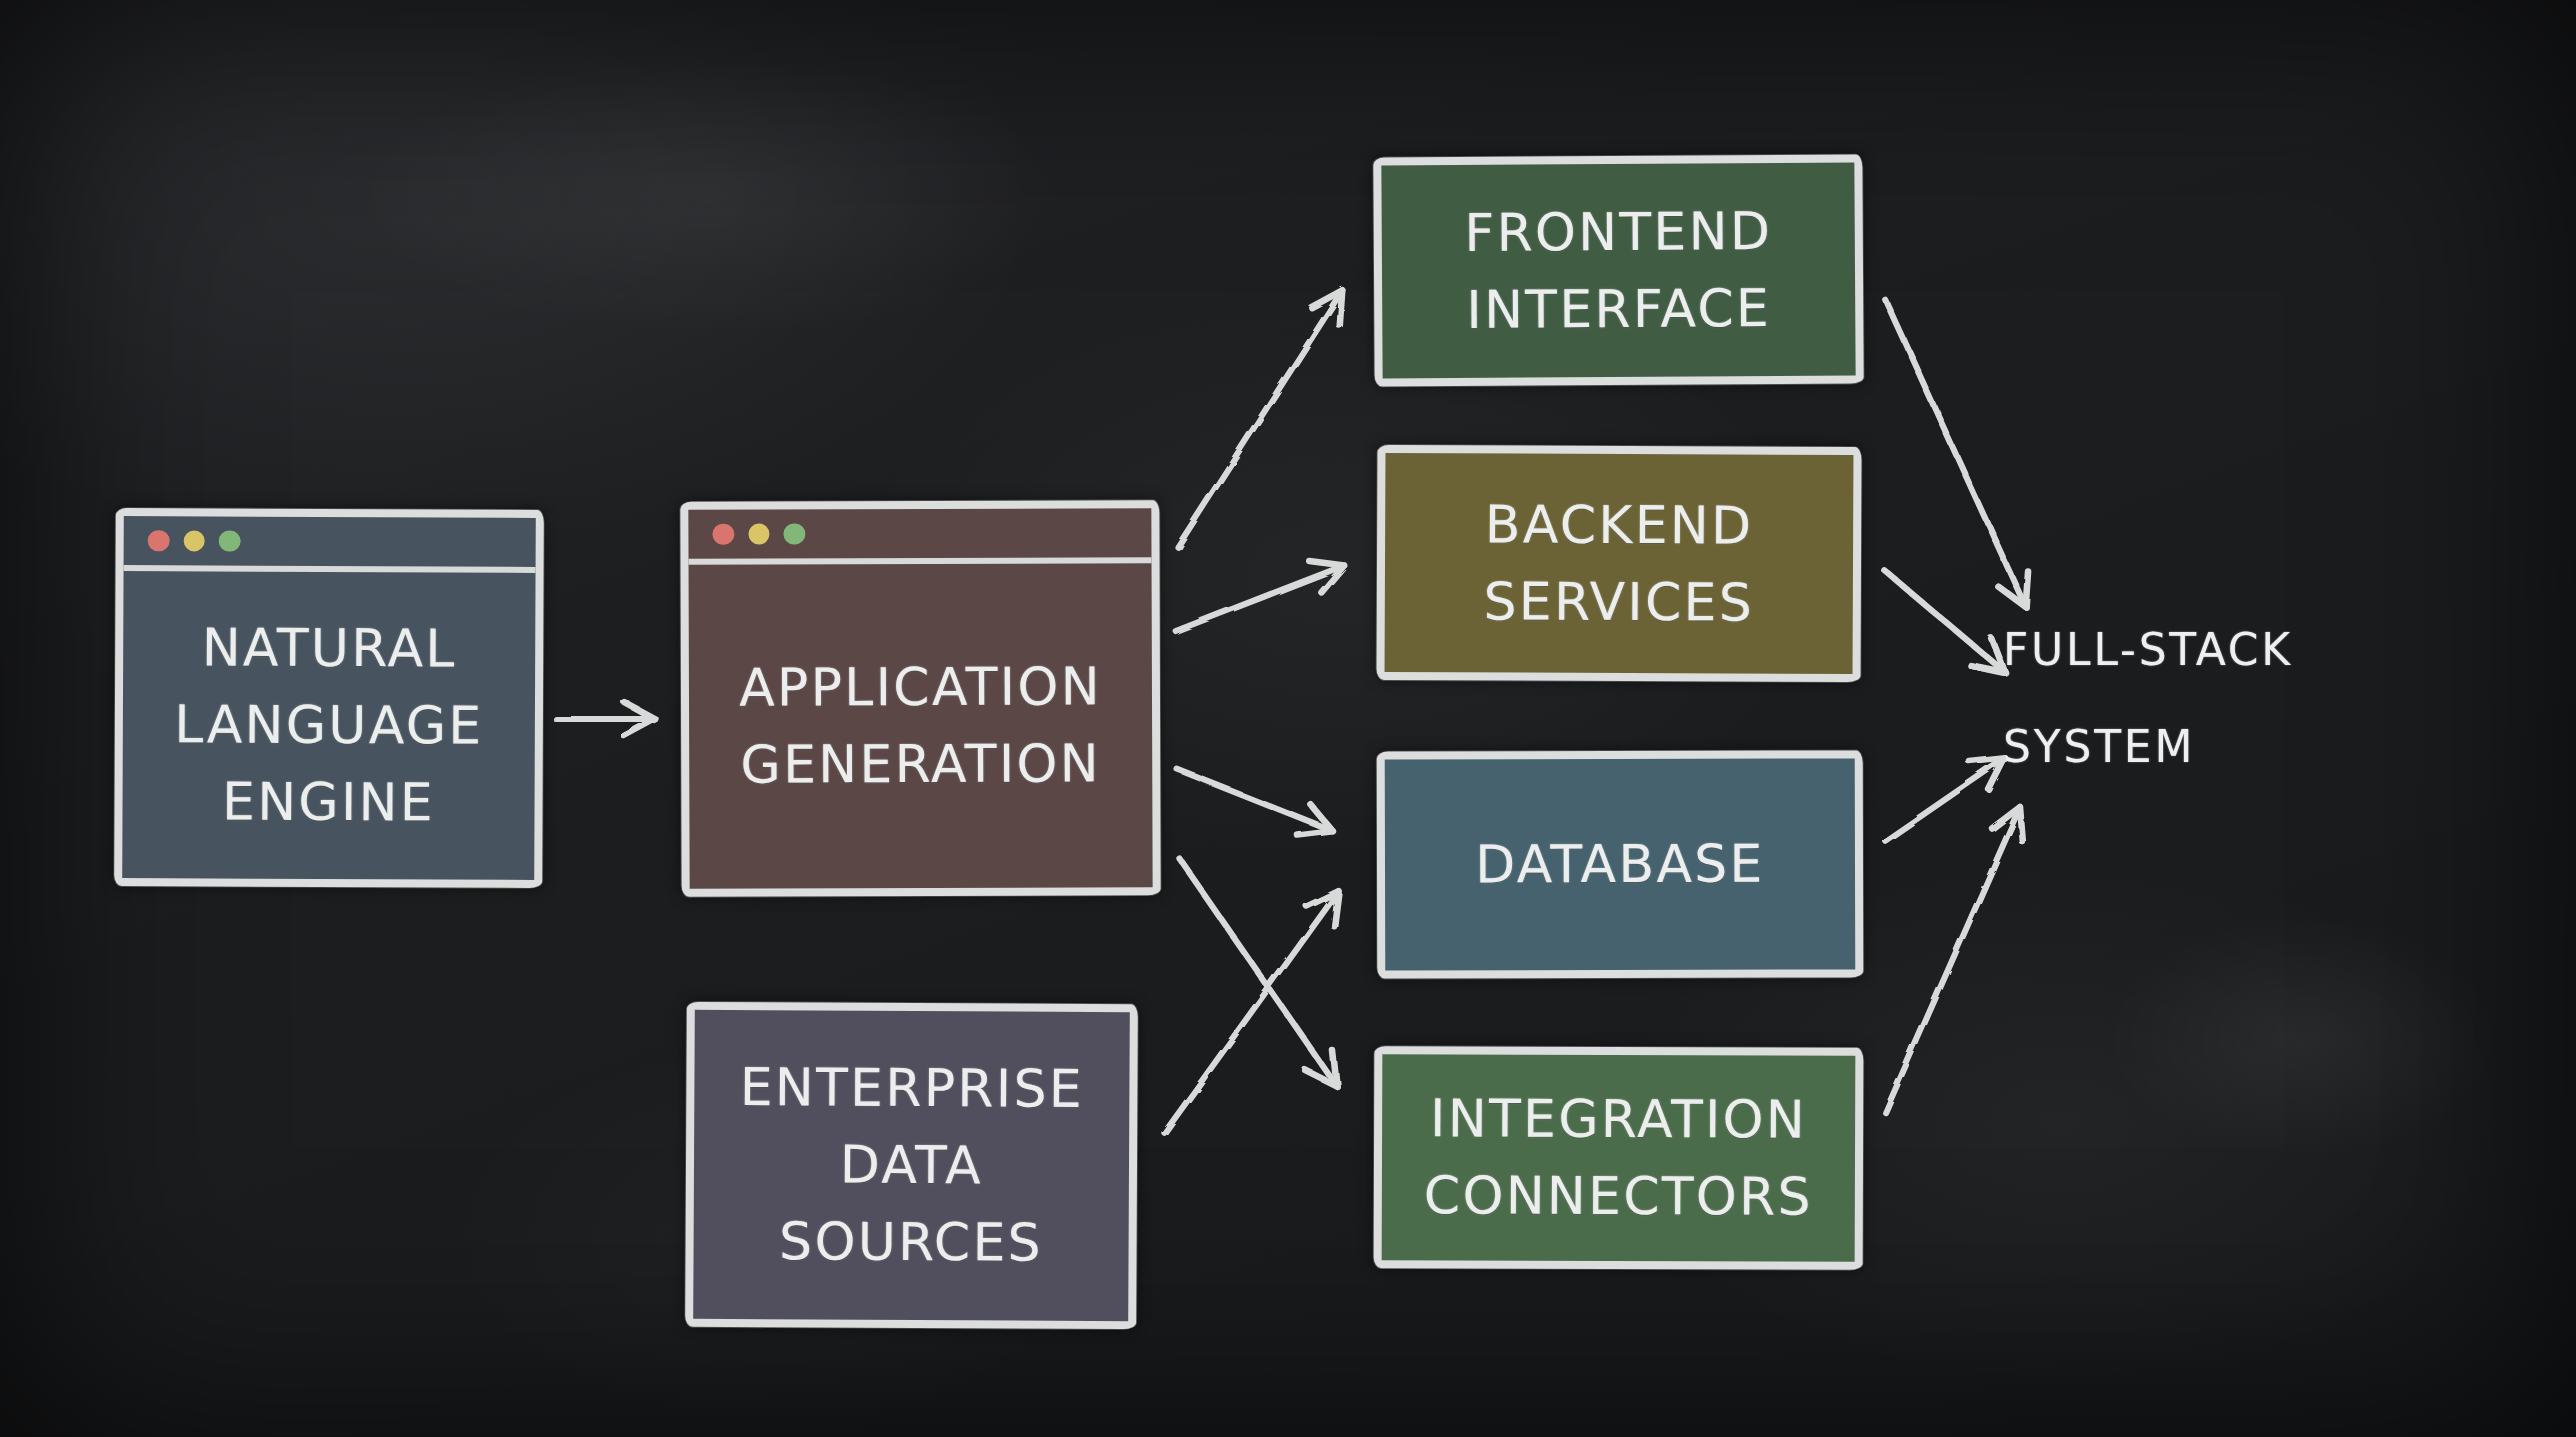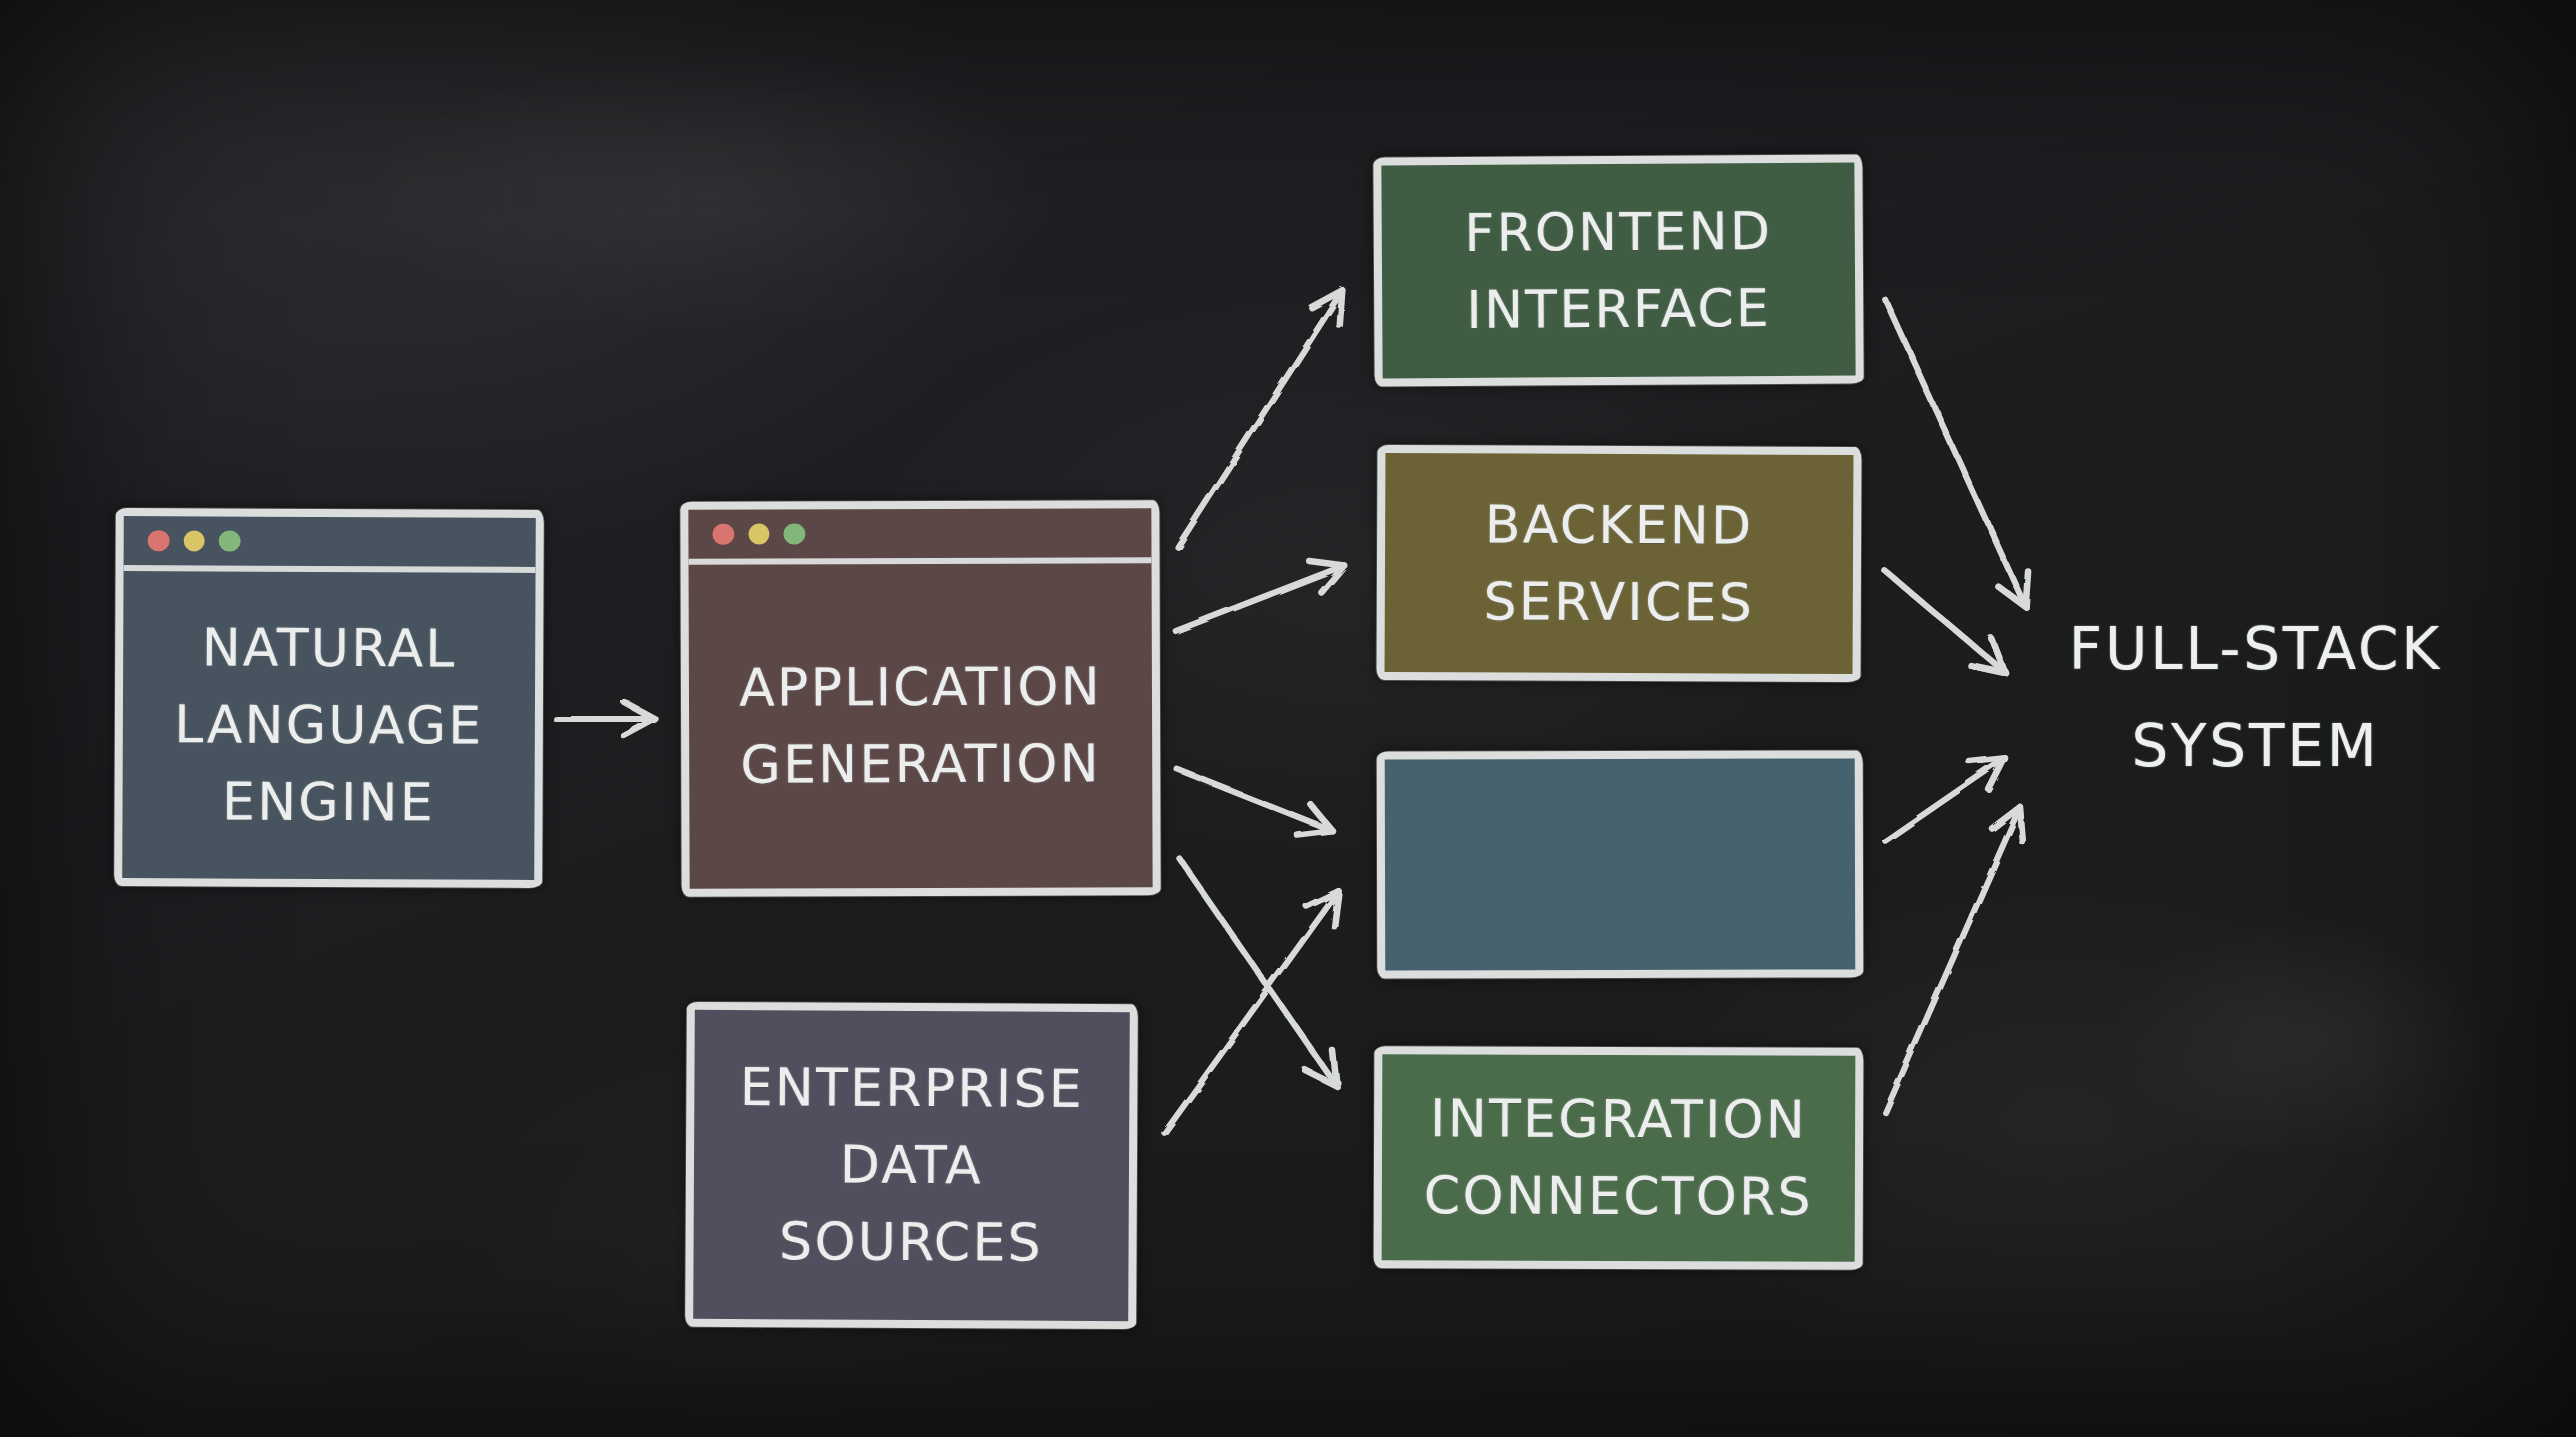--- a/index.html
+++ b/index.html
@@ -51,23 +51,23 @@
     font-size: 52px;
     line-height: 77px;
     letter-spacing: 2.3px;
     text-shadow: 0 0 1.9px rgba(242,244,244,0.55), 0 0.9px 0 rgba(0,0,0,0.35);
   }
   .ln { display: block; white-space: nowrap; }
   
   .fs-label {
     position: absolute;
     left: 2003px; top: 601px; width: 505px;
-    text-align: center;
+    text-align: left;
     color: #eef0f0;
-    font-size: 58px;
+    font-size: 44px;
     line-height: 97px;
     letter-spacing: 2.8px;
     text-shadow: 0 0 1.9px rgba(244,246,246,0.6), 0 0.9px 0 rgba(0,0,0,0.35);
   }
   
   .edges { position: absolute; left: 0; top: 0; }
   .edge {
     stroke: #d8dada;
     fill: none;
     stroke-linecap: round;
@@ -149,20 +149,21 @@
 
   <div class="node" style="left: 1377px; top: 446px; width: 484px; height: 235px; transform: rotate(0.25deg); --fill: #6b6336;">
     <div class="label">
       <span class="ln">BACKEND</span>
       <span class="ln">SERVICES</span>
     </div>
   </div>
 
   <div class="node" style="left: 1377px; top: 751px; width: 486px; height: 227px; transform: rotate(-0.15deg); --fill: #45626e;">
     <div class="label">
+      <span class="ln">DATABASE</span>
     </div>
   </div>
 
   <div class="node" style="left: 1374px; top: 1047px; width: 489px; height: 222px; transform: rotate(0.2deg); --fill: #4b6c4b;">
     <div class="label">
       <span class="ln">INTEGRATION</span>
       <span class="ln">CONNECTORS</span>
     </div>
   </div>
 

